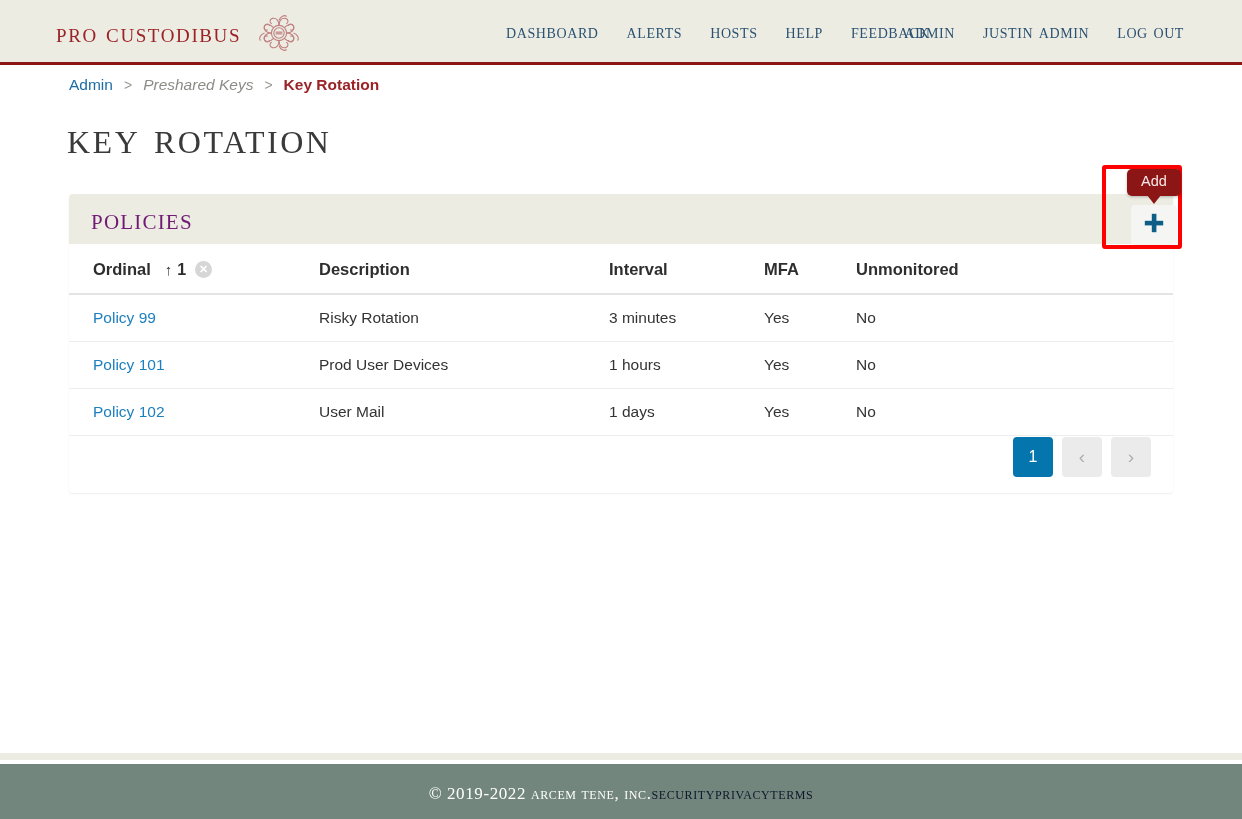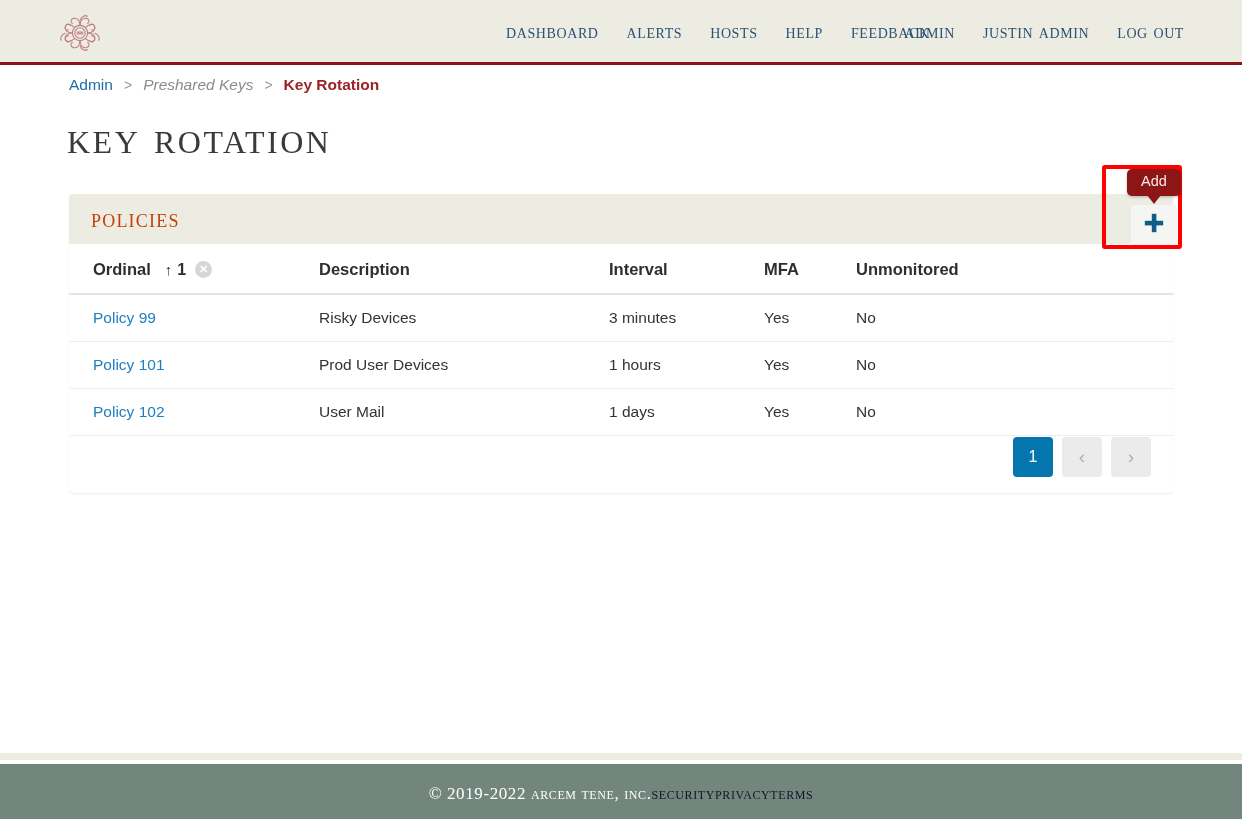--- a/index.html
+++ b/index.html
@@ -90,22 +90,22 @@
   }
   .card-header {
     height: 50px;
     background: #EDECE3;
     border-radius: 4px 4px 0 0;
     display: flex; align-items: center;
     padding-left: 22px;
   }
   .card-header-title {
     font-family: "Liberation Serif", serif;
-    font-size: 26px;
-    color: #c2410c;
+    font-size: 30px;
+    color: #701a75;
     letter-spacing: 1.2px;
     font-variant: small-caps;
     text-transform: lowercase;
   }
 
   
   table.policy-table {
     width: 100%;
     border-collapse: collapse;
     table-layout: fixed;
@@ -229,20 +229,21 @@
   .footer-link {
     color: #0f172a; text-decoration: none;
     font-variant: small-caps; text-transform: lowercase;
   }
 </style>
 </head>
 <body>
 
 <div class="site-header">
   <a class="brand" href="#">
+    <span class="brand-text">Pro Custodibus</span>
     <span>
       <svg class="brand-logo" viewBox="0 0 48 44" aria-hidden="true">
         <g fill="none" stroke="#C08080" stroke-width="1.1">
           <circle cx="24" cy="22" r="5.2"></circle>
           <circle cx="24" cy="22" r="7.6"></circle>
           <path d="M24 14.4c0-5 3-8 6.6-7 3.2.9 3 4.6.6 5.3"></path>
           <path d="M24 14.4c0-5-3-8-6.6-7-3.2.9-3 4.6-.6 5.3"></path>
           <path d="M31.6 22c5 0 8-3 7-6.6-.9-3.2-4.6-3-5.3-.6"></path>
           <path d="M31.6 22c5 0 8 3 7 6.6-.9 3.2-4.6 3-5.3.6"></path>
           <path d="M24 29.6c0 5 3 8 6.6 7 3.2-.9 3-4.6.6-5.3"></path>
@@ -321,21 +322,21 @@
         <th class="col-int">Interval</th>
         <th class="col-mfa">MFA</th>
         <th class="col-unmon">Unmonitored</th>
       </tr>
     </thead>
     <tbody>
       <tr>
         <td class="col-ordinal">
           <a class="policy-link" href="#">Policy 99</a>
         </td>
-        <td class="col-desc">Risky Devices</td>
+        <td class="col-desc">Risky Rotation</td>
         <td class="col-int">3 minutes</td>
         <td class="col-mfa">Yes</td>
         <td class="col-unmon">No</td>
       </tr>
       <tr>
         <td class="col-ordinal">
           <a class="policy-link" href="#">Policy 101</a>
         </td>
         <td class="col-desc">Prod User Devices</td>
         <td class="col-int">1 hours</td>

